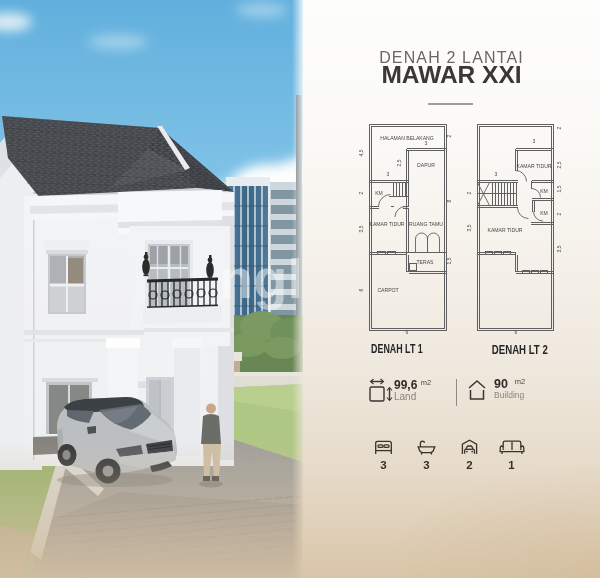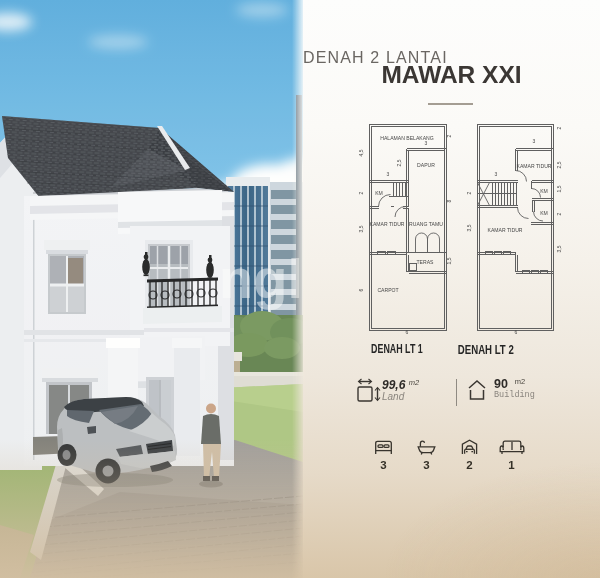--- a/index.html
+++ b/index.html
@@ -327,21 +327,21 @@
 
   <text x="219" y="298" font-family="Liberation Sans,sans-serif" font-size="56" font-weight="bold" fill="#ffffff" opacity="0.48">ngl</text>
 
   <rect x="0" y="0" width="303" height="578" fill="#f4efe7" opacity="0.07"></rect>
 
   <rect x="0" y="440" width="303" height="138" fill="url(#tanwash)"></rect>
 </svg>
 
 <div class="abs" style="left:292px;top:0;width:20px;height:578px;background:linear-gradient(180deg,#fdfdfc 0%,#fbfaf7 22%,#f5f1ea 45%,#eee7dc 65%,#e6dac8 82%,#d9c6a9 100%);-webkit-mask-image:linear-gradient(90deg,rgba(0,0,0,0) 0%,#000 65%);mask-image:linear-gradient(90deg,rgba(0,0,0,0) 0%,#000 65%);"></div>
 
-<div class="abs" style="left:303px;top:49px;width:297px;font-size:16px;letter-spacing:1.15px;color:#6a6662;">DENAH 2 LANTAI</div>
+<div class="abs" style="left:303px;top:49px;width:297px;text-align:center;font-size:16px;letter-spacing:1.15px;color:#6a6662;">DENAH 2 LANTAI</div>
 
 <div class="abs" style="left:303px;top:61px;width:297px;text-align:center;font-size:24.5px;font-weight:bold;letter-spacing:0px;color:#3b3734;">MAWAR XXI</div>
 
 <div class="abs" style="left:428px;top:103px;width:45px;height:2px;background:#a49d93;"></div>
 
 <svg class="abs" style="left:355px;top:115px" width="110" height="230" viewBox="0 0 110 230">
   <g stroke="#606060" stroke-width="1" fill="none" shape-rendering="crispEdges">
 
     <g>
       <rect x="14.5" y="9.5" width="77" height="206"></rect>
@@ -541,23 +541,23 @@
       <text transform="translate(6,113) rotate(-90)" text-anchor="middle">3,5</text>
       <text transform="translate(96,13) rotate(-90)" text-anchor="middle">2</text>
       <text transform="translate(95.5,50) rotate(-90)" text-anchor="middle">2,5</text>
       <text transform="translate(95.5,74) rotate(-90)" text-anchor="middle">1,5</text>
       <text transform="translate(95.5,99) rotate(-90)" text-anchor="middle">2</text>
       <text transform="translate(95.5,134) rotate(-90)" text-anchor="middle">3,5</text>
     </g>
   </g>
 </svg>
 
-<div class="abs" style="left:448px;top:342px;width:110px;text-align:left;font-size:13px;font-weight:bold;color:#252525;text-decoration:underline;"><span style="display:inline-block;transform:scaleX(0.74);transform-origin:center;">DENAH LT 2</span></div>
-
-<div class="abs" style="left:356px;top:374px;width:75px;height:32px;font-style:italic;">
+<div class="abs" style="left:448px;top:342px;width:110px;text-align:right;font-size:13px;font-weight:bold;color:#252525;text-decoration:underline;"><span style="display:inline-block;transform:scaleX(0.74);transform-origin:center;">DENAH LT 2</span></div>
+
+<div class="abs" style="left:368px;top:374px;width:75px;height:32px;">
   <svg width="26" height="26" viewBox="0 0 26 26" style="position:absolute;left:0;top:4px;">
     <g stroke="#3a3631" stroke-width="1.4" fill="none">
       <rect x="2" y="9" width="14" height="14" rx="1.5"></rect>
       <line x1="3" y1="3.5" x2="15" y2="3.5"></line>
       <path d="M5.5,1 L2.5,3.5 L5.5,6" stroke-width="1.1"></path>
       <path d="M12.5,1 L15.5,3.5 L12.5,6" stroke-width="1.1"></path>
       <line x1="21.5" y1="10" x2="21.5" y2="22"></line>
       <path d="M19,12.5 L21.5,9.5 L24,12.5" stroke-width="1.1"></path>
       <path d="M19,19.5 L21.5,22.5 L24,19.5" stroke-width="1.1"></path>
     </g>
@@ -569,21 +569,21 @@
 <div class="abs" style="left:456px;top:379px;width:1px;height:27px;background:#8f8a82;"></div>
 
 <div class="abs" style="left:466px;top:374px;width:85px;height:32px;">
   <svg width="22" height="24" viewBox="0 0 22 24" style="position:absolute;left:0;top:4px;">
     <g stroke="#3a3631" stroke-width="1.5" fill="none">
       <path d="M3,10 L11,3 L19,10"></path>
       <path d="M4.5,12 L4.5,21 L17.5,21 L17.5,12"></path>
     </g>
   </svg>
   <div style="position:absolute;left:28px;top:3px;font-size:12.5px;font-weight:bold;color:#2e2b28;white-space:nowrap;">90&nbsp;&nbsp;<span style="font-size:7.5px;font-weight:normal;color:#4a463f;vertical-align:4px;">m2</span></div>
-  <div style="position:absolute;left:28px;top:16px;font-size:8.5px;color:#8a857e;font-family:Liberation Mono, monospace;">Building</div>
+  <div style="position:absolute;left:28px;top:16px;font-size:8.5px;color:#8a857e;">Building</div>
 </div>
 
 <svg class="abs" style="left:374px;top:440px" width="19" height="15" viewBox="0 0 19 15">
   <g stroke="#38342d" stroke-width="1.3" fill="none">
     <path d="M1.7,14 L1.7,3.2 Q1.7,1.3 3.6,1.3 L15.4,1.3 Q17.3,1.3 17.3,3.2 L17.3,14"></path>
     <line x1="1.7" y1="10.6" x2="17.3" y2="10.6"></line>
     <rect x="4" y="4.8" width="5" height="2.6" rx="1.2"></rect>
     <rect x="10" y="4.8" width="5" height="2.6" rx="1.2"></rect>
   </g>
 </svg>

